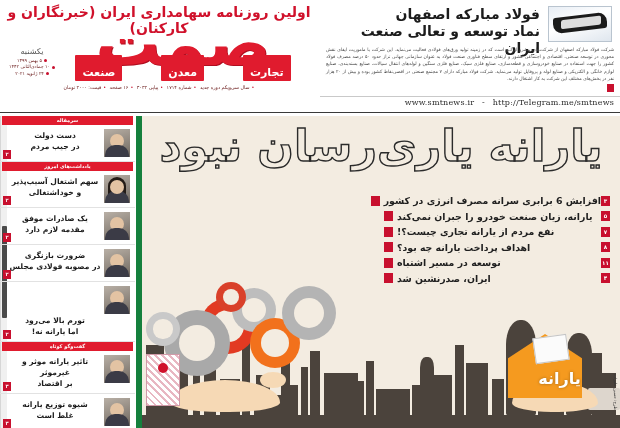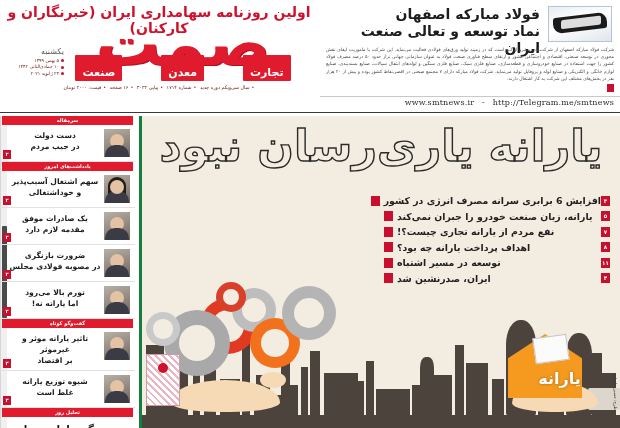--- a/index.html
+++ b/index.html
@@ -105,22 +105,22 @@
     display: flex; flex-direction: row-reverse;
     justify-content: space-around;
     direction: rtl;
   }
   .mast-sub span {
     background: #e01b2e; color: #ffffff;
     font-size: 11px; font-weight: bold;
     padding: 11px 7px 2px; border-radius: 1px;
   }
   .mast-date {
-    position: absolute; top: 47px; left: 16px;
-    width: 48px; 
+    position: absolute; top: 47px; left: 8px;
+    width: 48px; text-align: center;
     direction: rtl; color: #3a3a3a;
   }
   .mast-day {
     font-size: 8px; color: #5a5a5a; margin-bottom: 2px;
   }
   .mast-date-line {
     font-size: 4.6px; line-height: 6.4px; color: #6a1a1a;
     white-space: nowrap;
   }
   .mast-date-line .dot {
@@ -254,21 +254,21 @@
     font-size: 4.2px; color: #3a3a3a;
     writing-mode: vertical-rl; direction: rtl;
     letter-spacing: .3px;
   }
 
   
   .sidebar {
     position: absolute; top: 116px; left: 0;
     width: 142px; height: 312px;
     background: #ffffff;
-    border-right: 3px solid #15803d;
+    border-right: 6px solid #15803d;
     direction: rtl;
     overflow: hidden;
   }
   .sb-inner { position: absolute; top: 0; left: 0; width: 135px; }
   .sb-cap {
     background: #e01b2e; color: #ffffff;
     font-size: 5px; font-weight: bold;
     text-align: center; line-height: 9px;
     height: 9px; margin: 0 2px 0 2px;
     letter-spacing: .2px;
@@ -535,21 +535,21 @@
         </div>
         <div class="sb-title" style="white-space:pre-line;">ضرورت بازنگری
 در مصوبه فولادی مجلس</div>
         <div class="sb-badge">۲</div>
       </div>
       <div class="sb-item">
         <div class="sb-photo">
           <div class="face"></div>
             <div class="body"></div>
         </div>
-        <div class="sb-title" style="white-space:pre-line;">تورم بالا می‌رود
+        <div class="sb-title" style="white-space:pre-line;margin-top:28px;">تورم بالا می‌رود
 اما یارانه نه!</div>
         <div class="sb-badge">۲</div>
       </div>
 
       <div class="sb-cap">گفت‌وگو کوتاه</div>
       <div class="sb-item">
         <div class="sb-photo">
           <div class="face"></div>
             <div class="body"></div>
         </div>

